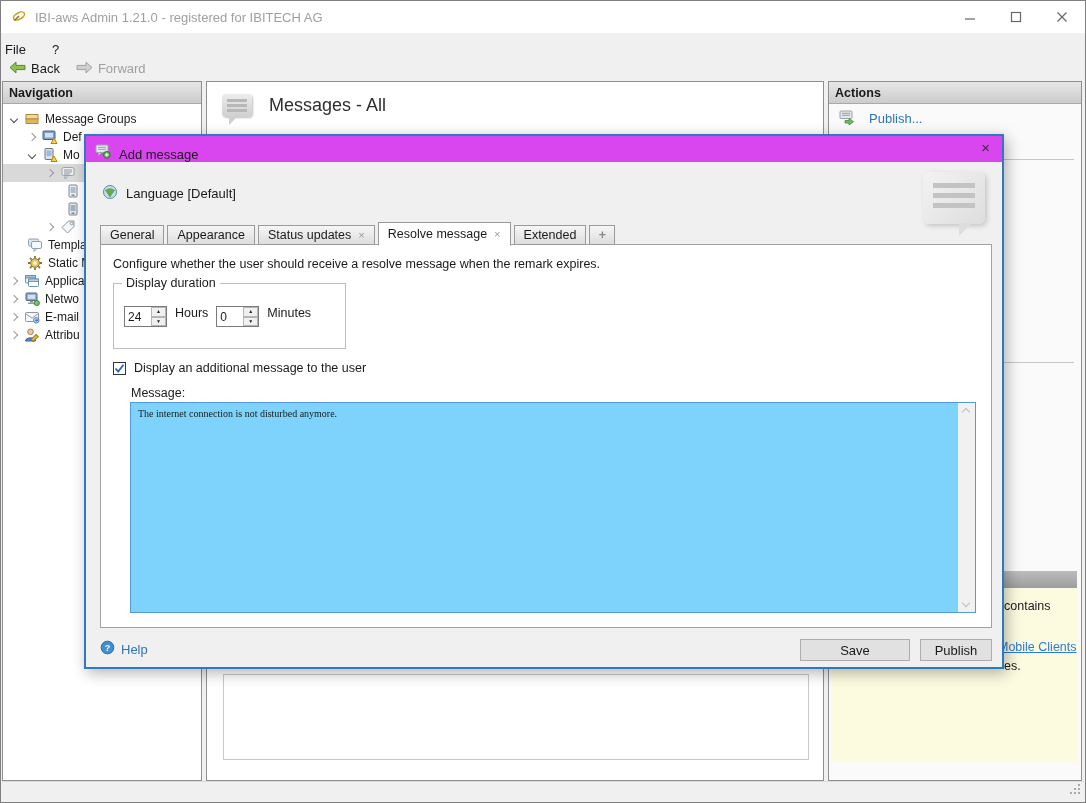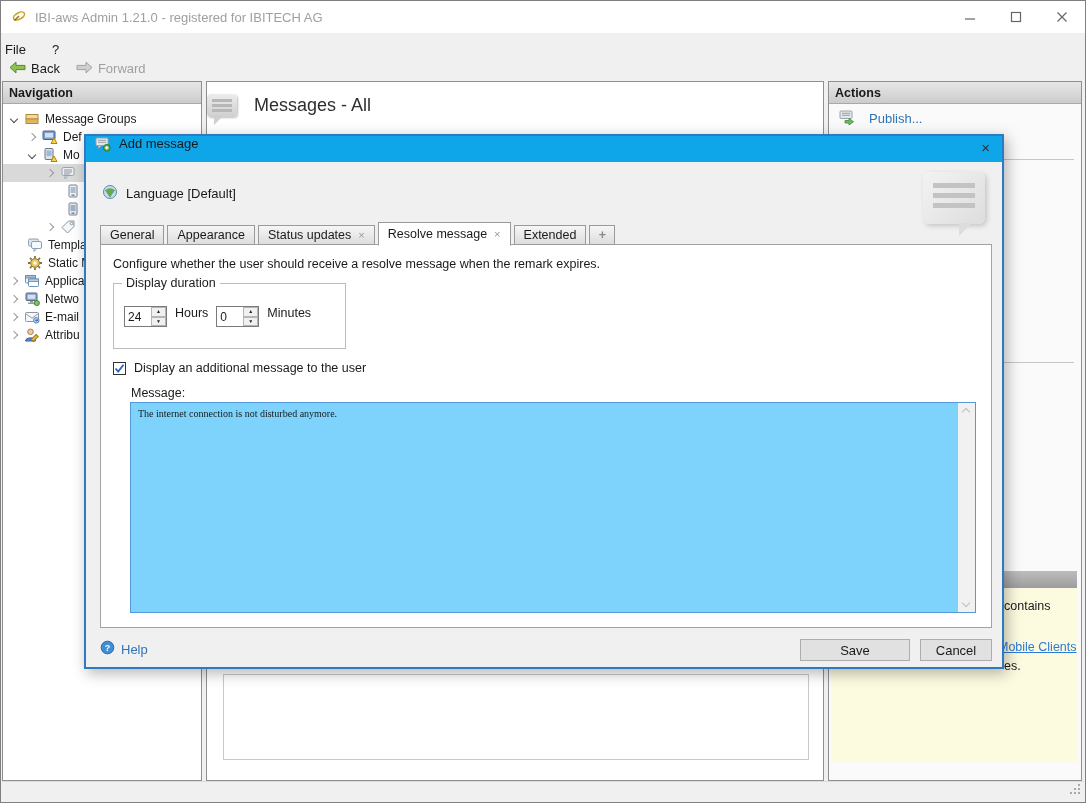--- a/index.html
+++ b/index.html
@@ -29,21 +29,21 @@
   
   .trow{position:absolute;left:0;right:0;height:18px;display:flex;align-items:center;font-size:12px;white-space:nowrap;overflow:hidden;}
   .trow.selected{background:#d9d9d9;}
   .chev{width:6px;height:6px;border-right:1.4px solid #9a9a9a;border-bottom:1.4px solid #9a9a9a;display:inline-block;flex:none;margin-right:7px;}
   .chev.r{transform:rotate(-45deg);}
   .chev.d{transform:rotate(45deg);border-color:#4c4c4c;}
   .ticon{width:16px;height:16px;flex:none;margin-right:5px;}
   .ticon svg{display:block;}
 
   
-  .main-header{position:absolute;top:12px;left:0;display:flex;align-items:center;gap:17px;}
+  .main-header{position:absolute;top:12px;left:15px;display:flex;align-items:center;gap:17px;}
   .bubble{position:relative;background:linear-gradient(#ececec,#cfcfcf);border-radius:4px;box-shadow:1px 1px 2px rgba(0,0,0,.25);}
   .bubble .ln{position:absolute;left:5px;right:5px;background:#b7b7b7;}
   .bubble .tail{position:absolute;width:0;height:0;}
   .mh-bubble{width:30px;height:23px;}
   .mh-bubble .ln{height:3px;}
   .mh-bubble .tail{left:7px;bottom:-8px;border-top:9px solid #cfcfcf;border-right:9px solid transparent;}
   .main-title{font-size:18px;color:#2f2f2f;}
   .empty-box{position:absolute;left:16px;top:592px;width:586px;height:86px;border:1px solid #c9c9c9;background:#fff;}
 
   
@@ -53,21 +53,21 @@
   .note{position:absolute;left:3px;right:4px;top:506px;height:174px;background:#fcfadf;font-size:12.5px;}
   .note .frag{position:absolute;white-space:nowrap;}
   .note .link{color:#2d7bd4;text-decoration:underline;}
 
   
   .statusbar{position:absolute;left:1px;right:1px;bottom:1px;height:20px;background:#f0f0f0;border-top:1px solid #dcdcdc;}
   .grip{position:absolute;right:3px;bottom:3px;}
 
   
   .dialog{position:absolute;left:83px;top:133px;width:920px;height:535px;background:#f0f0f0;border:2px solid #2e7ac2;box-shadow:3px 4px 14px rgba(0,0,0,.3);z-index:10;}
-  .dlg-titlebar{position:absolute;top:0;left:0;right:0;height:26px;background:#0ea5e9;display:flex;align-items:flex-start;padding-left:9px;gap:8px;}
+  .dlg-titlebar{position:absolute;top:0;left:0;right:0;height:26px;background:#d946ef;display:flex;align-items:flex-end;padding-left:9px;gap:8px;}
   .dlg-close{position:absolute;top:4px;right:12px;font-size:15px;color:#333;line-height:1;}
   .lang-row{position:absolute;top:48px;left:16px;display:flex;align-items:center;gap:8px;}
   .watermark{width:62px;height:52px;position:absolute;top:36px;right:17px;background:linear-gradient(135deg,#f3f3f3,#dddddd);border-radius:6px;box-shadow:2px 2px 5px rgba(0,0,0,.18);}
   .watermark .ln{position:absolute;left:10px;right:10px;height:5px;background:#c3c3c3;}
   .watermark .tail{position:absolute;left:36px;bottom:-12px;width:0;height:0;border-top:13px solid #dddddd;border-right:13px solid transparent;}
 
   .tabs{position:absolute;left:14px;top:85px;height:24px;display:flex;align-items:flex-end;z-index:3;}
   .tab{height:20px;padding:0 9px;display:flex;align-items:center;gap:7px;background:linear-gradient(#f6f6f6,#dddddd);border:1px solid #9a9a9a;margin-right:3px;font-size:12.5px;white-space:nowrap;}
   .tab .x{color:#9a9a9a;font-size:11px;line-height:1;}
   .tab.active{height:24px;background:#fff;border-bottom:1px solid #fff;margin-bottom:-1px;}
@@ -462,16 +462,16 @@
     </div>
 
     <div class="help-row">
       <span><svg width="15" height="15">
             <circle cx="7.5" cy="7.5" r="6.3" fill="#3f8fd6" stroke="#2a6aa8"></circle>
             <text x="7.5" y="10.8" font-size="9" fill="#fff" text-anchor="middle" font-weight="bold">?</text>
           </svg></span>
       <span>Help</span>
     </div>
     <div class="btn save">Save</div>
-    <div class="btn cancel">Cancel</div>
+    <div class="btn cancel">Publish</div>
   </div>
 
 </div>
 
 </body></html>

